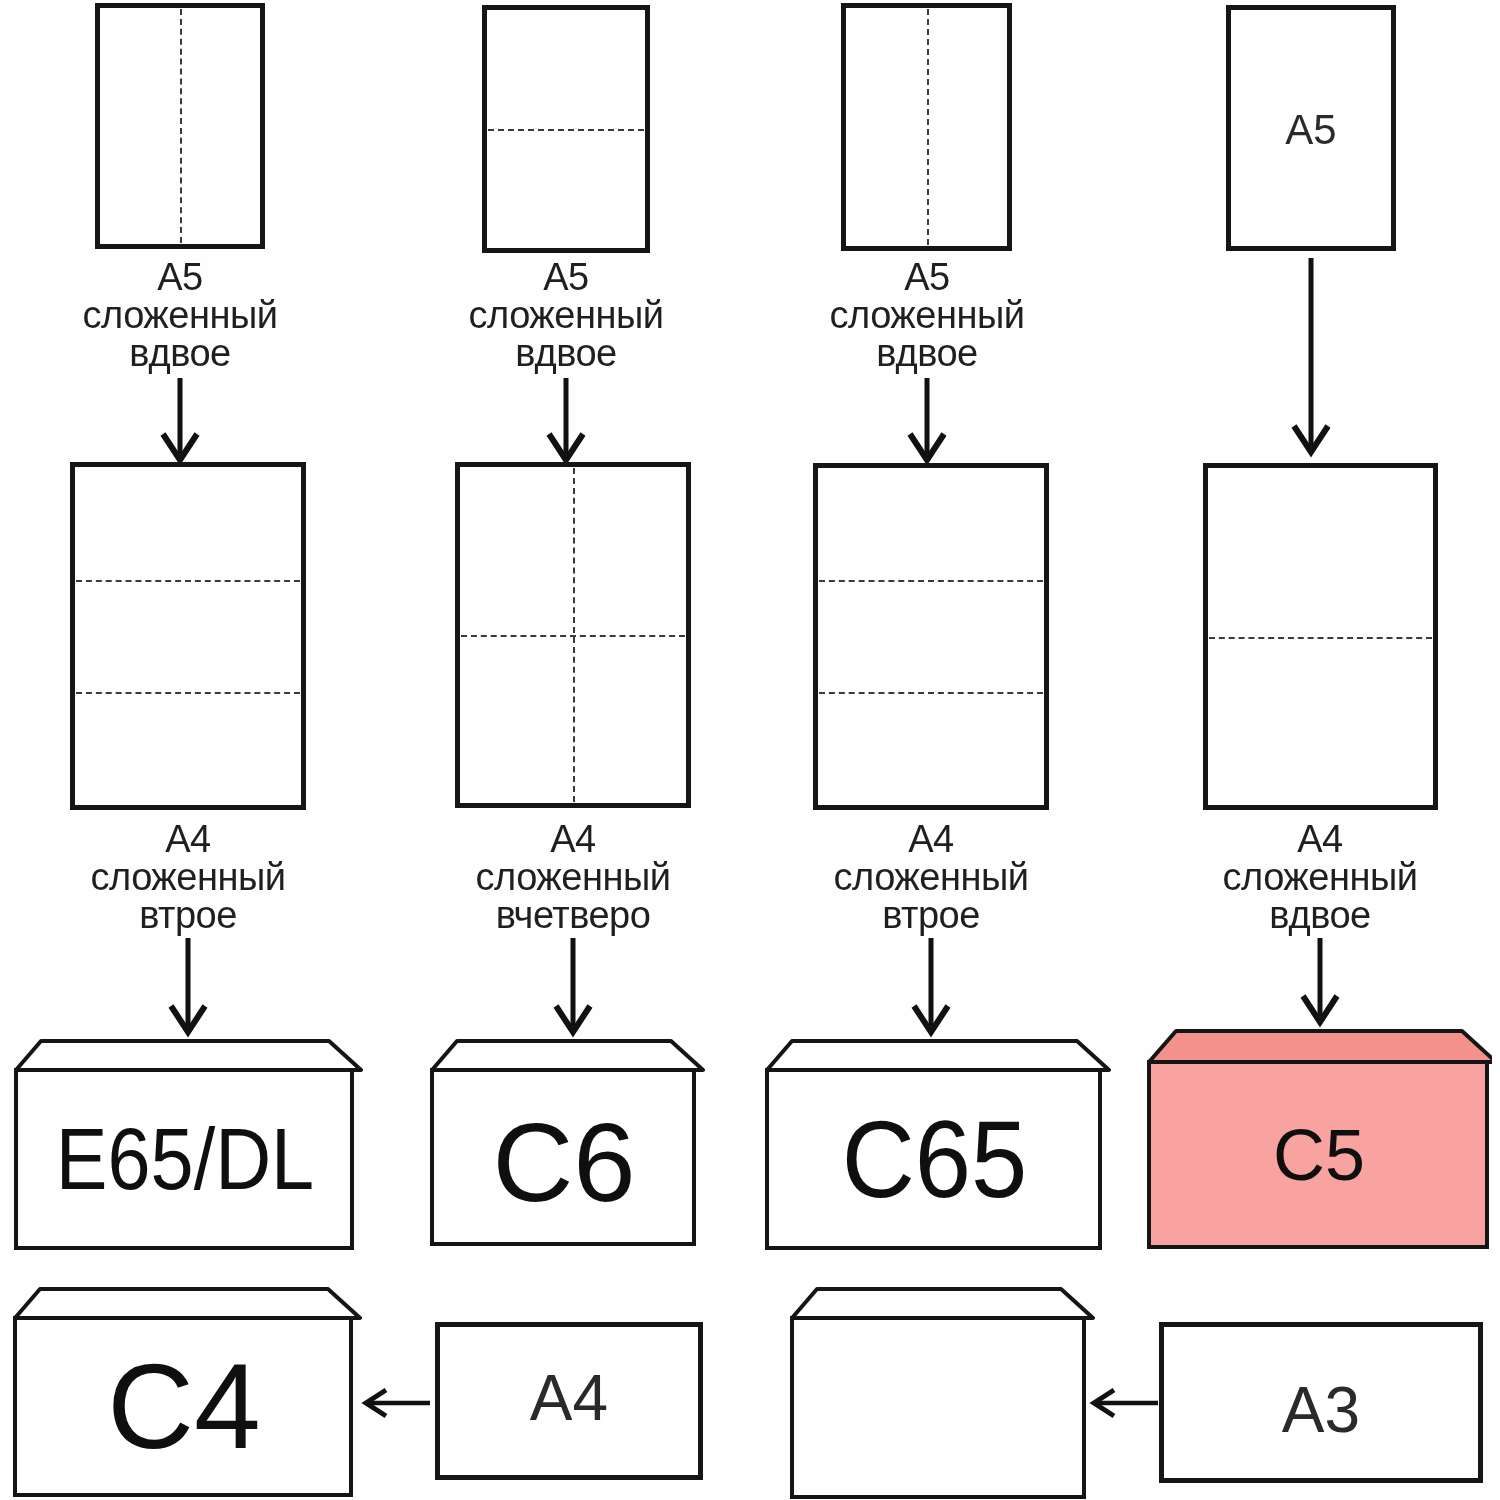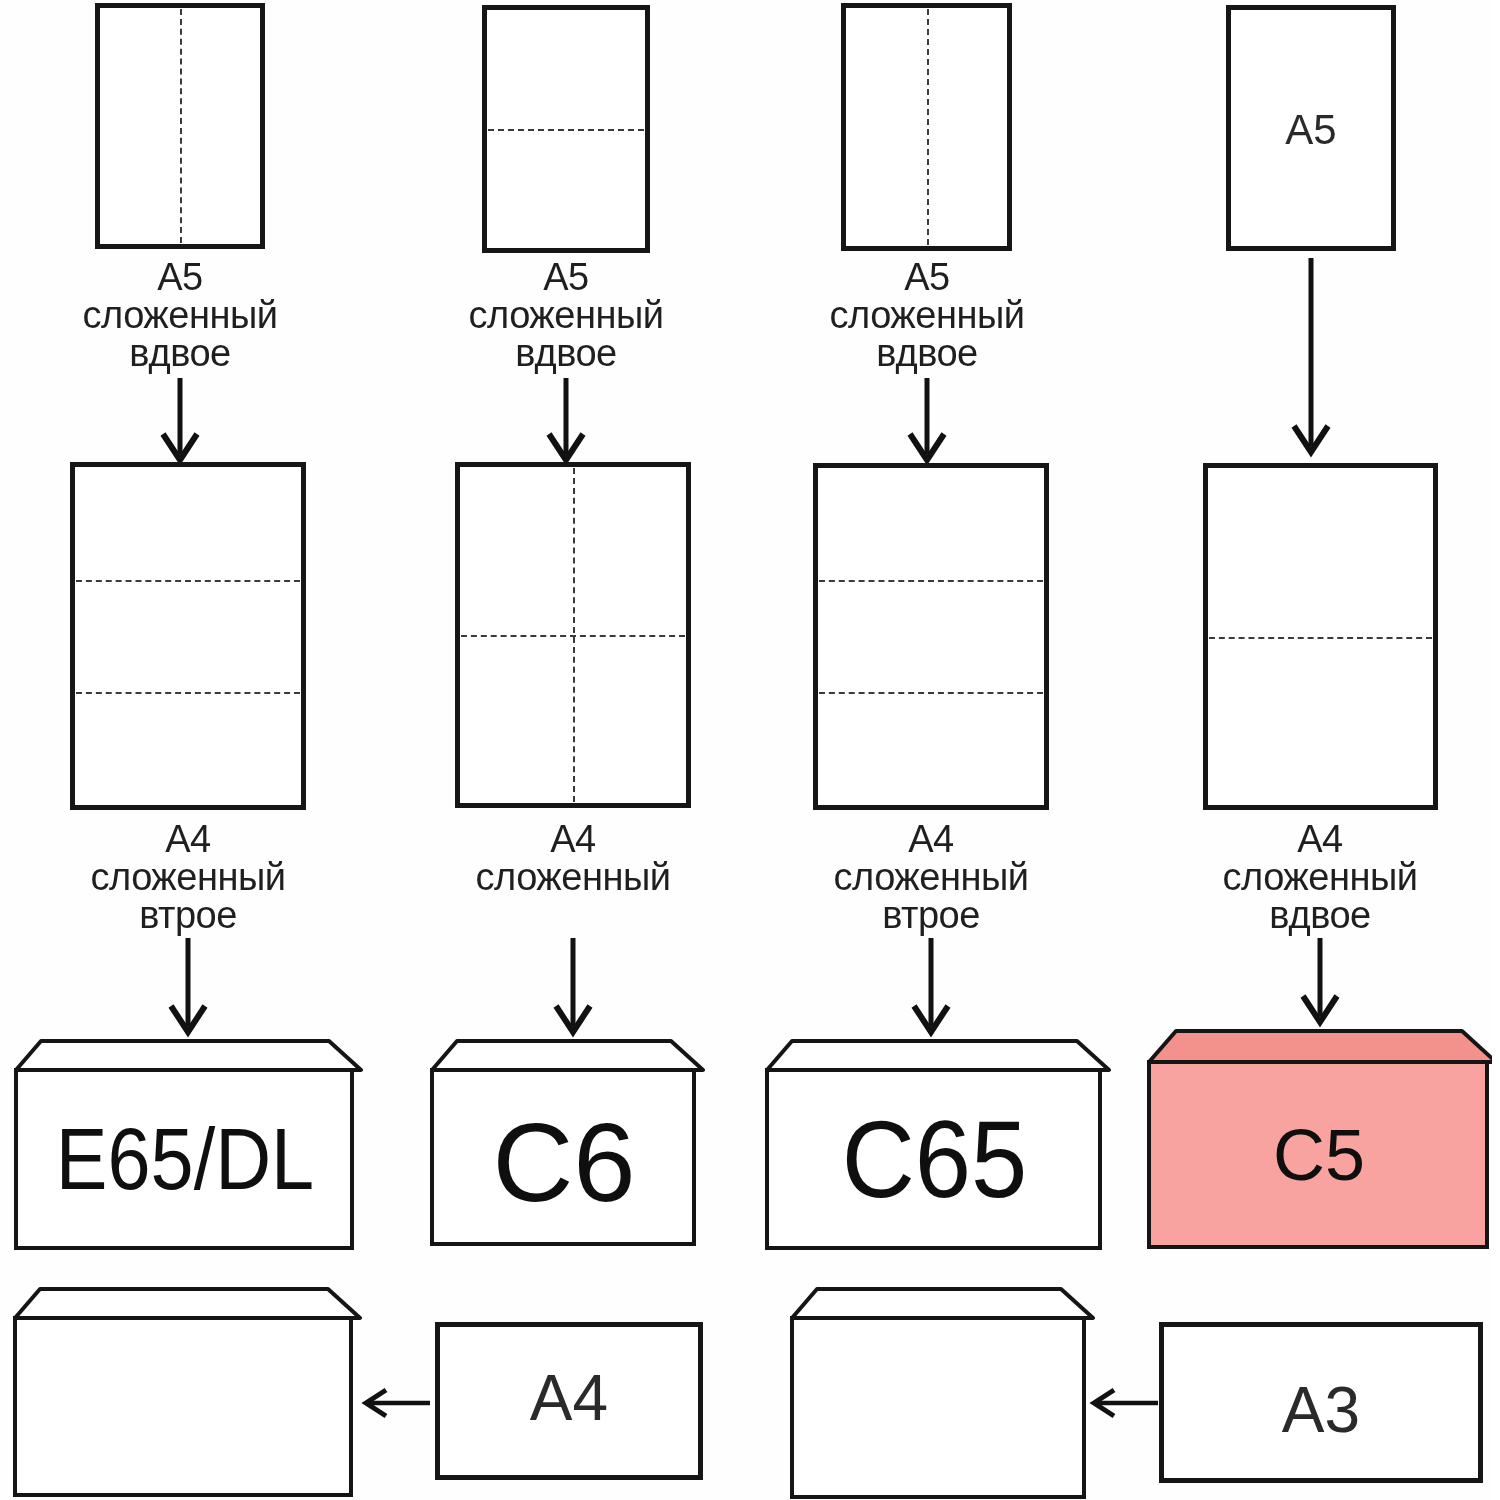--- a/index.html
+++ b/index.html
@@ -103,20 +103,21 @@
   </div>
 
   <div class="col-label" style="left:48px;top:820px;width:280px">
     <div>А4</div>
     <div>сложенный</div>
     <div>втрое</div>
   </div>
   <div class="col-label" style="left:433px;top:820px;width:280px">
     <div>А4</div>
     <div>сложенный</div>
+    <div>вчетверо</div>
   </div>
   <div class="col-label" style="left:791px;top:820px;width:280px">
     <div>А4</div>
     <div>сложенный</div>
     <div>втрое</div>
   </div>
   <div class="col-label" style="left:1180px;top:820px;width:280px">
     <div>А4</div>
     <div>сложенный</div>
     <div>вдвое</div>
@@ -160,20 +161,21 @@
   <svg style="left:1146px;top:1028px" width="354" height="227" viewBox="0 0 354 227">
     <polygon points="30,3 316,3 350,34 3,34" stroke="#151515" stroke-width="4" stroke-linejoin="round" fill="#f3918d"></polygon>
     <rect x="3" y="34" width="338" height="185" stroke="#151515" stroke-width="4" fill="#f8a3a0"></rect>
   </svg>
   <div class="env-label" style="left:1148px;top:1062px;width:342px;height:185px;font-size:72px">C5</div>
 
   <svg style="left:12px;top:1286px" width="352" height="213" viewBox="0 0 352 213">
     <polygon points="28,3 316,3 348,32 3,32" fill="#ffffff" stroke="#151515" stroke-width="4" stroke-linejoin="round"></polygon>
     <rect x="3" y="32" width="336" height="177" fill="#ffffff" stroke="#151515" stroke-width="4"></rect>
   </svg>
+  <div class="env-label" style="left:14px;top:1318px;width:340px;height:175px;font-size:120px">C4</div>
 
   <svg style="left:358px;top:1385px" width="74" height="36">
     <line class="stroke" x1="72" y1="18" x2="10" y2="18" stroke-width="4.5"></line>
     <polyline class="stroke" points="28,5 8,18 28,31" stroke-width="5"></polyline>
   </svg>
 
   <div class="sheet" style="left:435px;top:1322px;width:268px;height:158px">
     <div class="sheet-tag" style="top:34px;font-size:64px">A4</div>
   </div>
 

